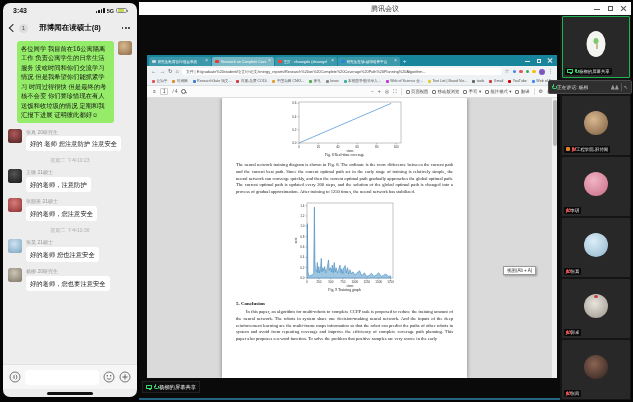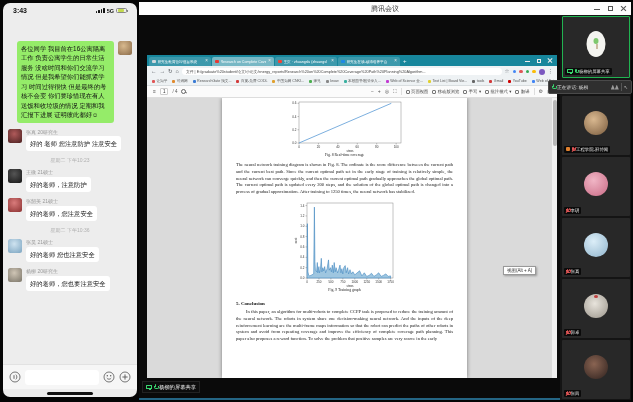--- a/index.html
+++ b/index.html
@@ -162,20 +162,30 @@
       <span class="wx-sticons">
         <span class="sig">
             <i></i>
             <i></i>
             <i></i>
             <i></i>
           </span>
         <span class="carrier">5G</span>
         <span class="batt"></span>
       </span>
+    </div>
+    <div class="wx-nav">
+      <span class="back-chevron"></span>
+      <span class="back-badge">1</span>
+      <span class="wx-title">邢博闻在读硕士(8)</span>
+      <span class="more-dots">
+          <i></i>
+          <i></i>
+          <i></i>
+        </span>
     </div>
     <div class="wx-chat">
       <div class="msg-row me">
         <div class="wx-avatar av-t"></div>
         <div class="mcol">
             <div class="bubble">各位同学 我目前在16公寓隔离工作 负责公寓学生的日常生活服务 没啥时间和你们交流学习情况 但是我希望你们能抓紧学习 时间过得很快 但是最终的考核不会变 你们要珍惜现在有人送饭和收垃圾的情况 定期和我汇报下进展 证明彼此都好☺</div>
           </div>
       </div>
       <div class="msg-row">
         <div class="wx-avatar av-1"></div>

